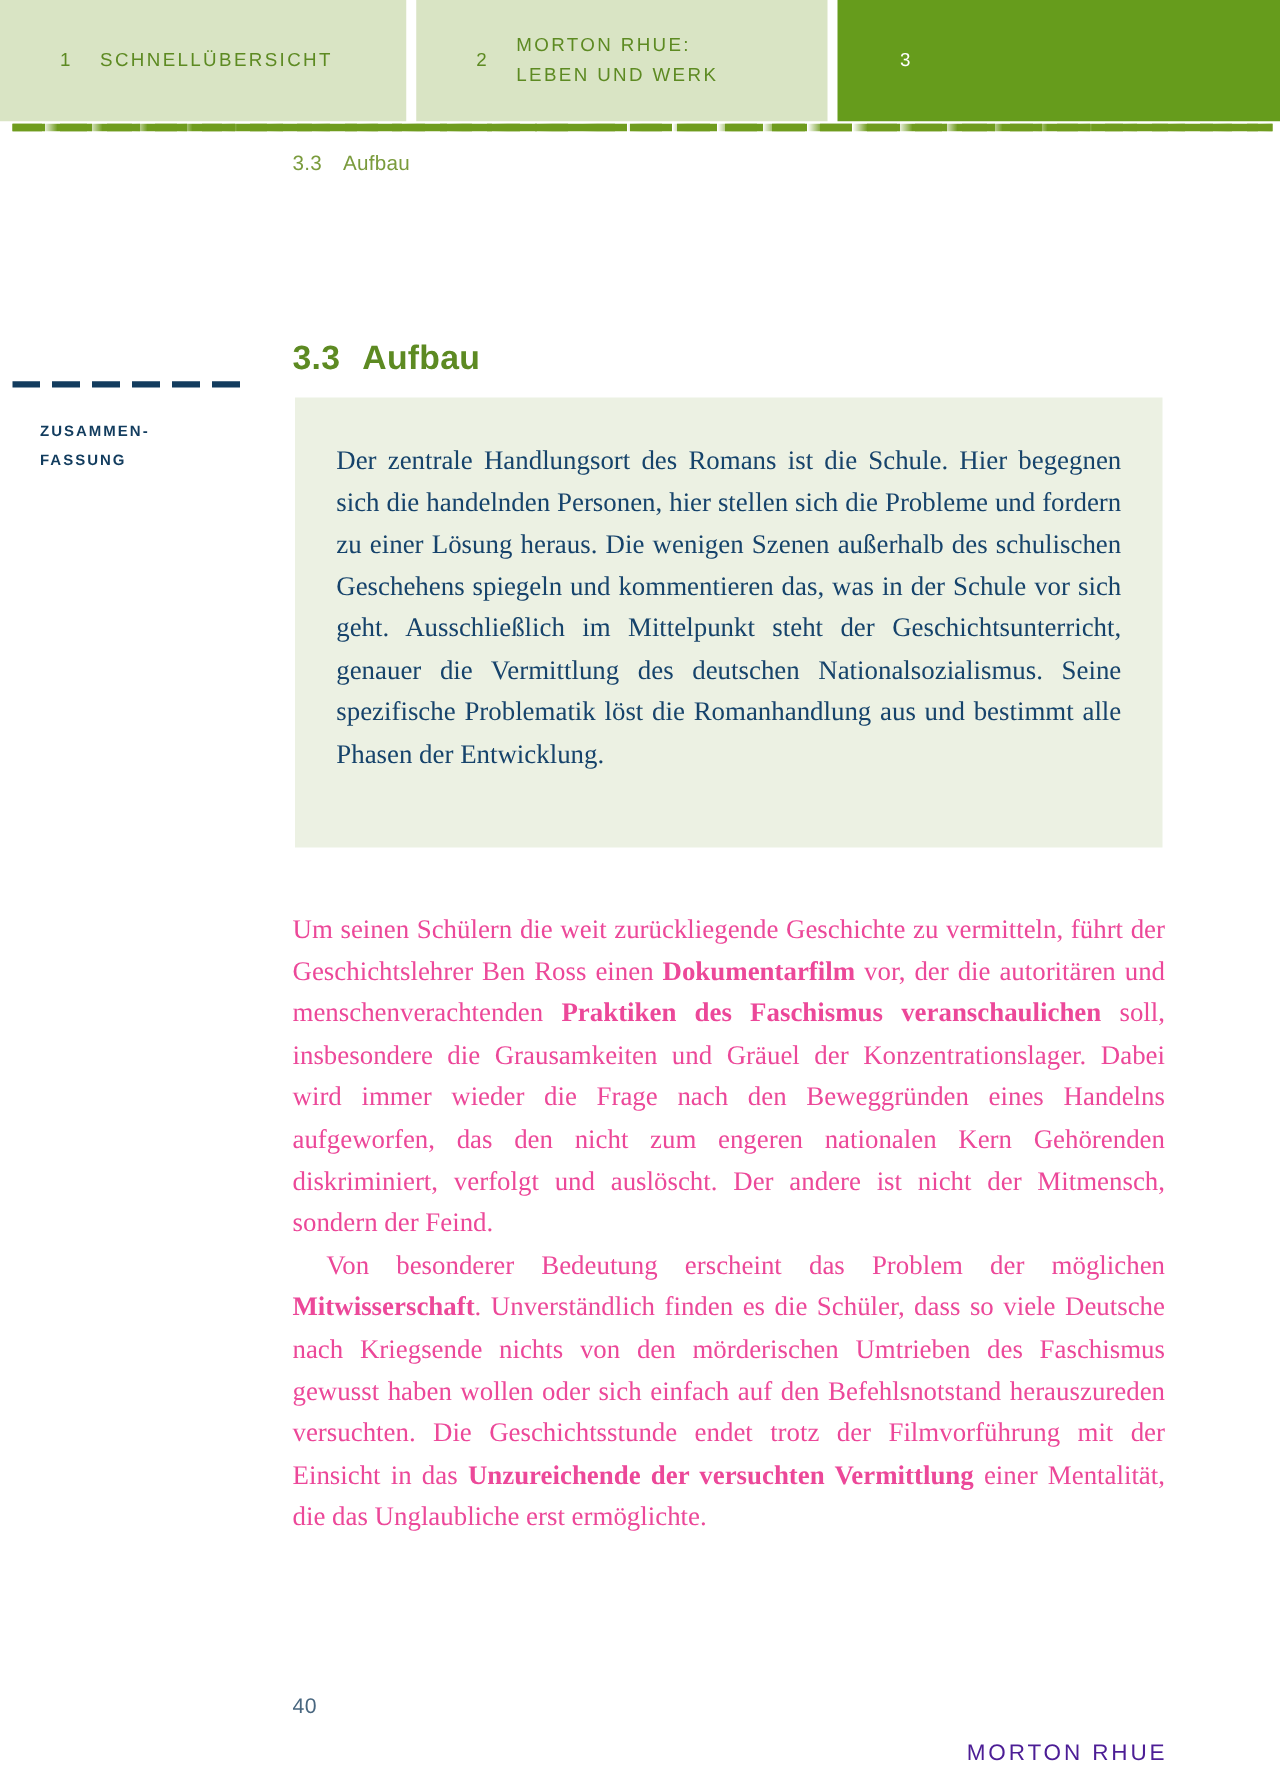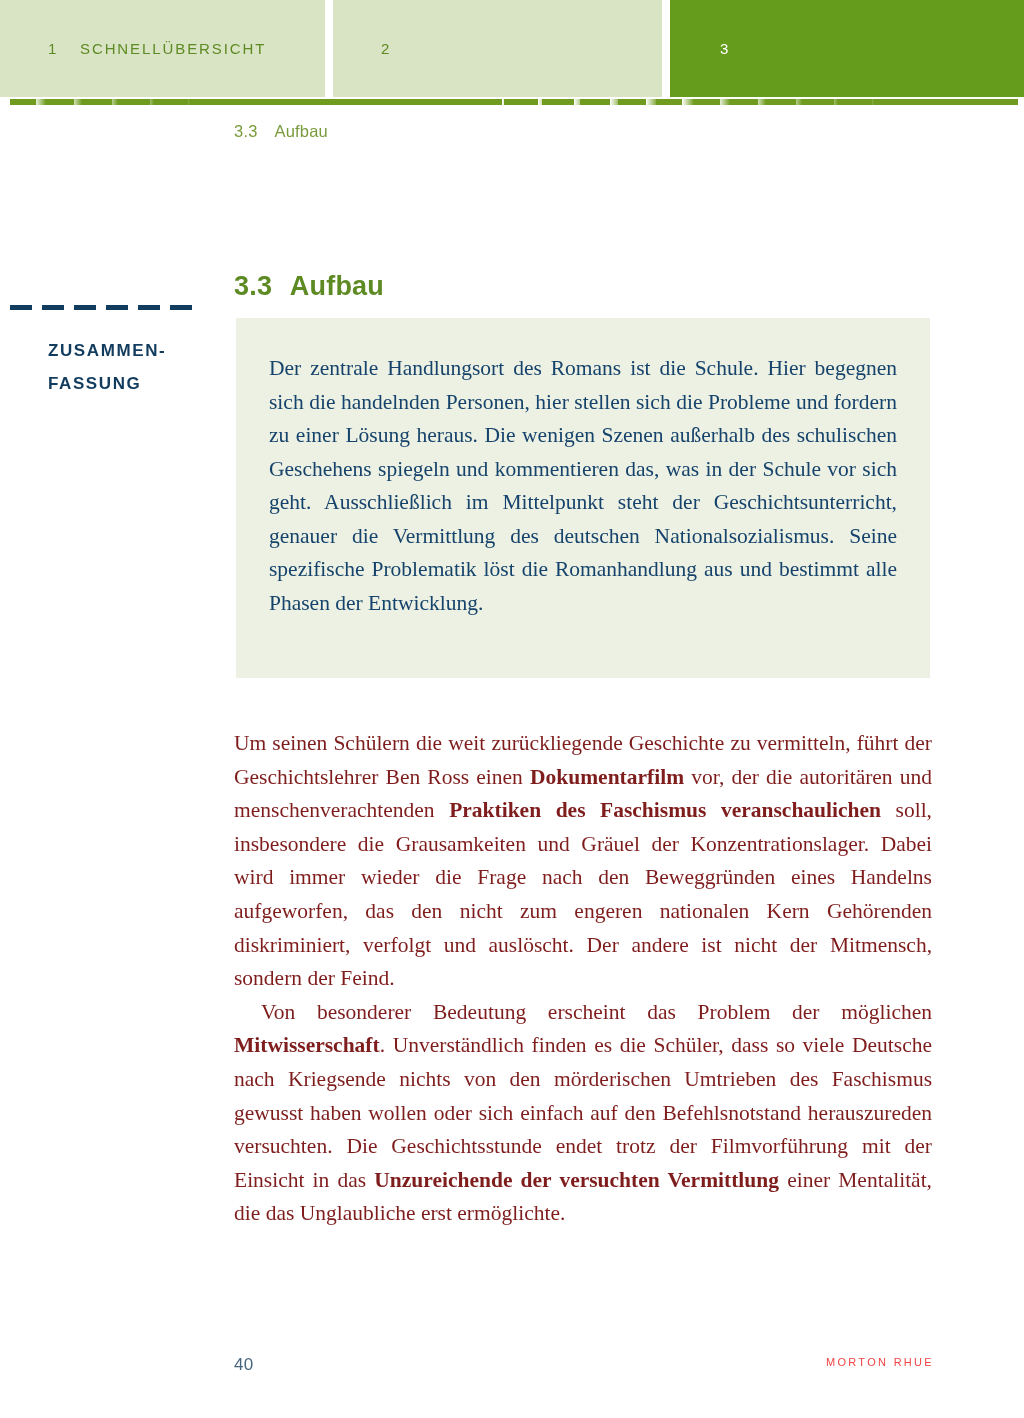--- a/index.html
+++ b/index.html
@@ -123,23 +123,23 @@
     height: 5px;
     background-image: repeating-linear-gradient(
       to right,
       #123c5e 0, #123c5e 22px,
       transparent 22px, transparent 32px
     );
   }
   .margin-label {
     position: absolute;
     top: 334px;
-    left: 48px;
+    left: 32px;
     width: 180px;
-    font-size: 17px;
+    font-size: 12px;
     font-weight: bold;
     color: #123c5e;
     letter-spacing: 1.6px;
     line-height: 1.95;
   }
 
   
   .summary-box {
     position: absolute;
     top: 318px;
@@ -164,21 +164,21 @@
   .body-text {
     position: absolute;
     top: 727px;
     left: 234px;
     width: 698px;
   }
   .body-text p {
     font-family: "Liberation Serif", serif;
     font-size: 21.5px;
     line-height: 33.6px;
-    color: #7f1d1d;
+    color: #ec4899;
     text-align: justify;
     text-justify: inter-word;
     margin: 0;
   }
   .body-text p.indent {
     text-indent: 27px;
     font-family: Liberation Serif, serif;
   }
   .body-text b { font-weight: bold; }
 
@@ -186,38 +186,39 @@
   .footer-page {
     position: absolute;
     top: 1355px;
     left: 234px;
     font-size: 17px;
     color: #48667f;
     letter-spacing: 0.4px;
   }
   .footer-title {
     position: absolute;
-    top: 1356px;
+    top: 1392px;
     right: 90px;
-    font-size: 11px;
-    color: #ef4444;
+    font-size: 18px;
+    color: #4c1d95;
     letter-spacing: 2.3px;
   }
 </style>
 </head>
 <body>
 
 <div class="header">
   <div class="tab tab-inactive tab-1">
     <span class="tab-num">1</span>
     <span class="tab-label">SCHNELLÜBERSICHT</span>
   </div>
   <div class="tab-gap"></div>
   <div class="tab tab-inactive tab-2">
     <span class="tab-num">2</span>
+    <span class="tab-label">MORTON RHUE:<br>LEBEN UND WERK</span>
   </div>
   <div class="tab-gap"></div>
   <div class="tab tab-active tab-3">
     <span class="tab-num">3</span>
   </div>
 </div>
 <div class="header-rule">
     <i></i>
   </div>
 

